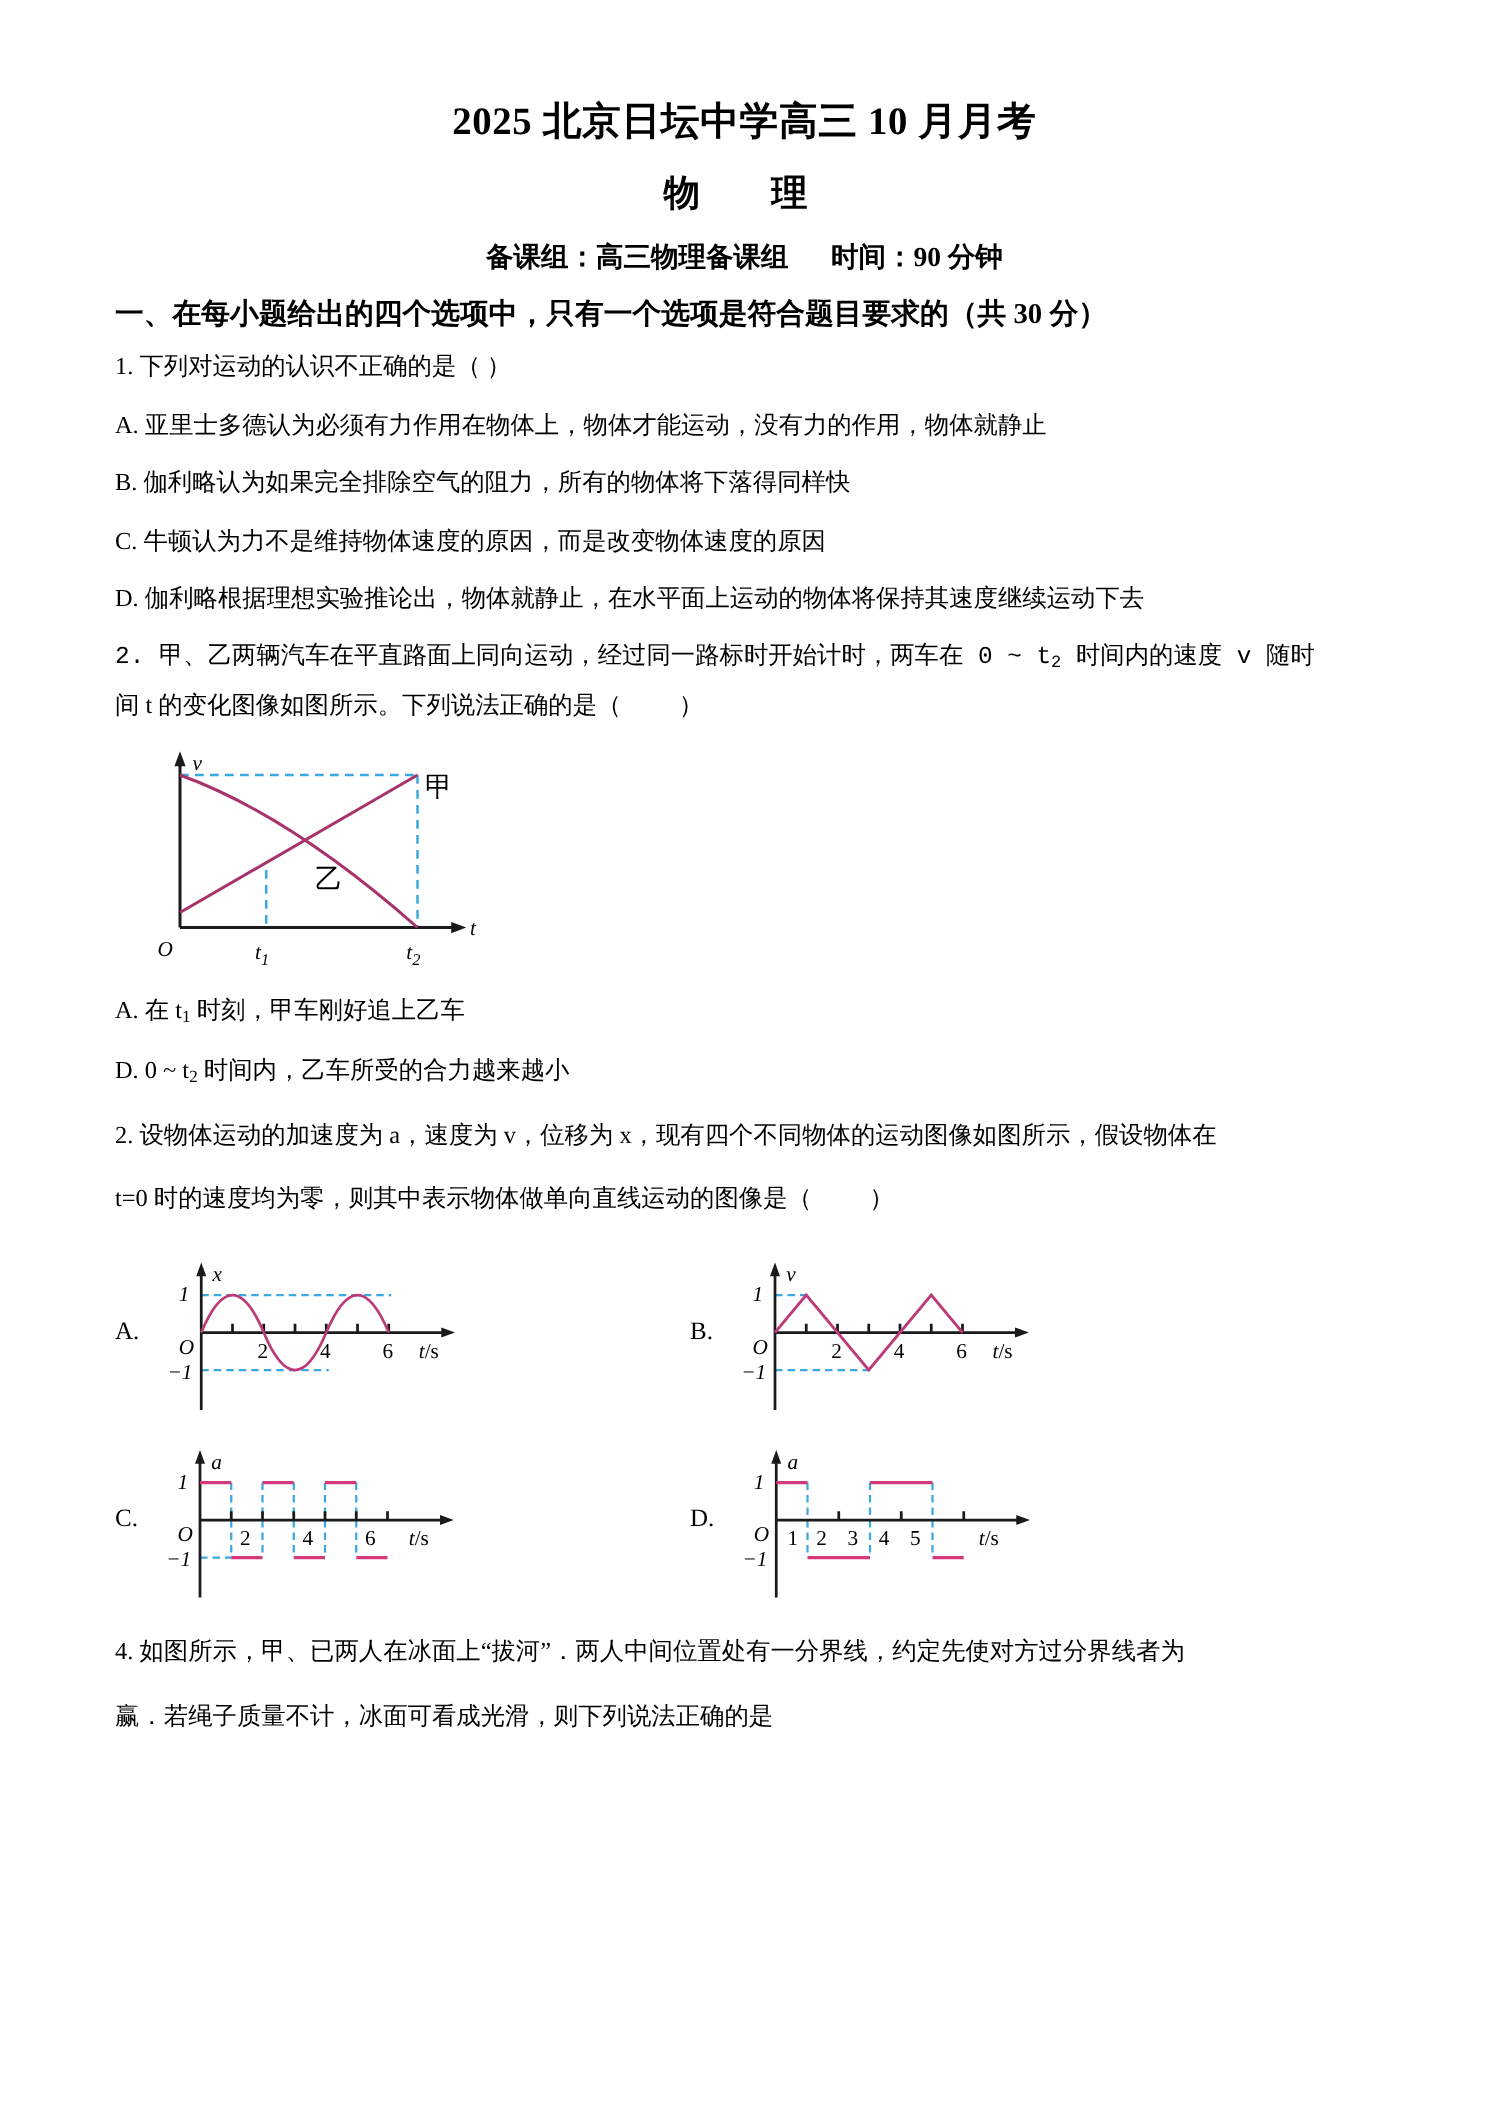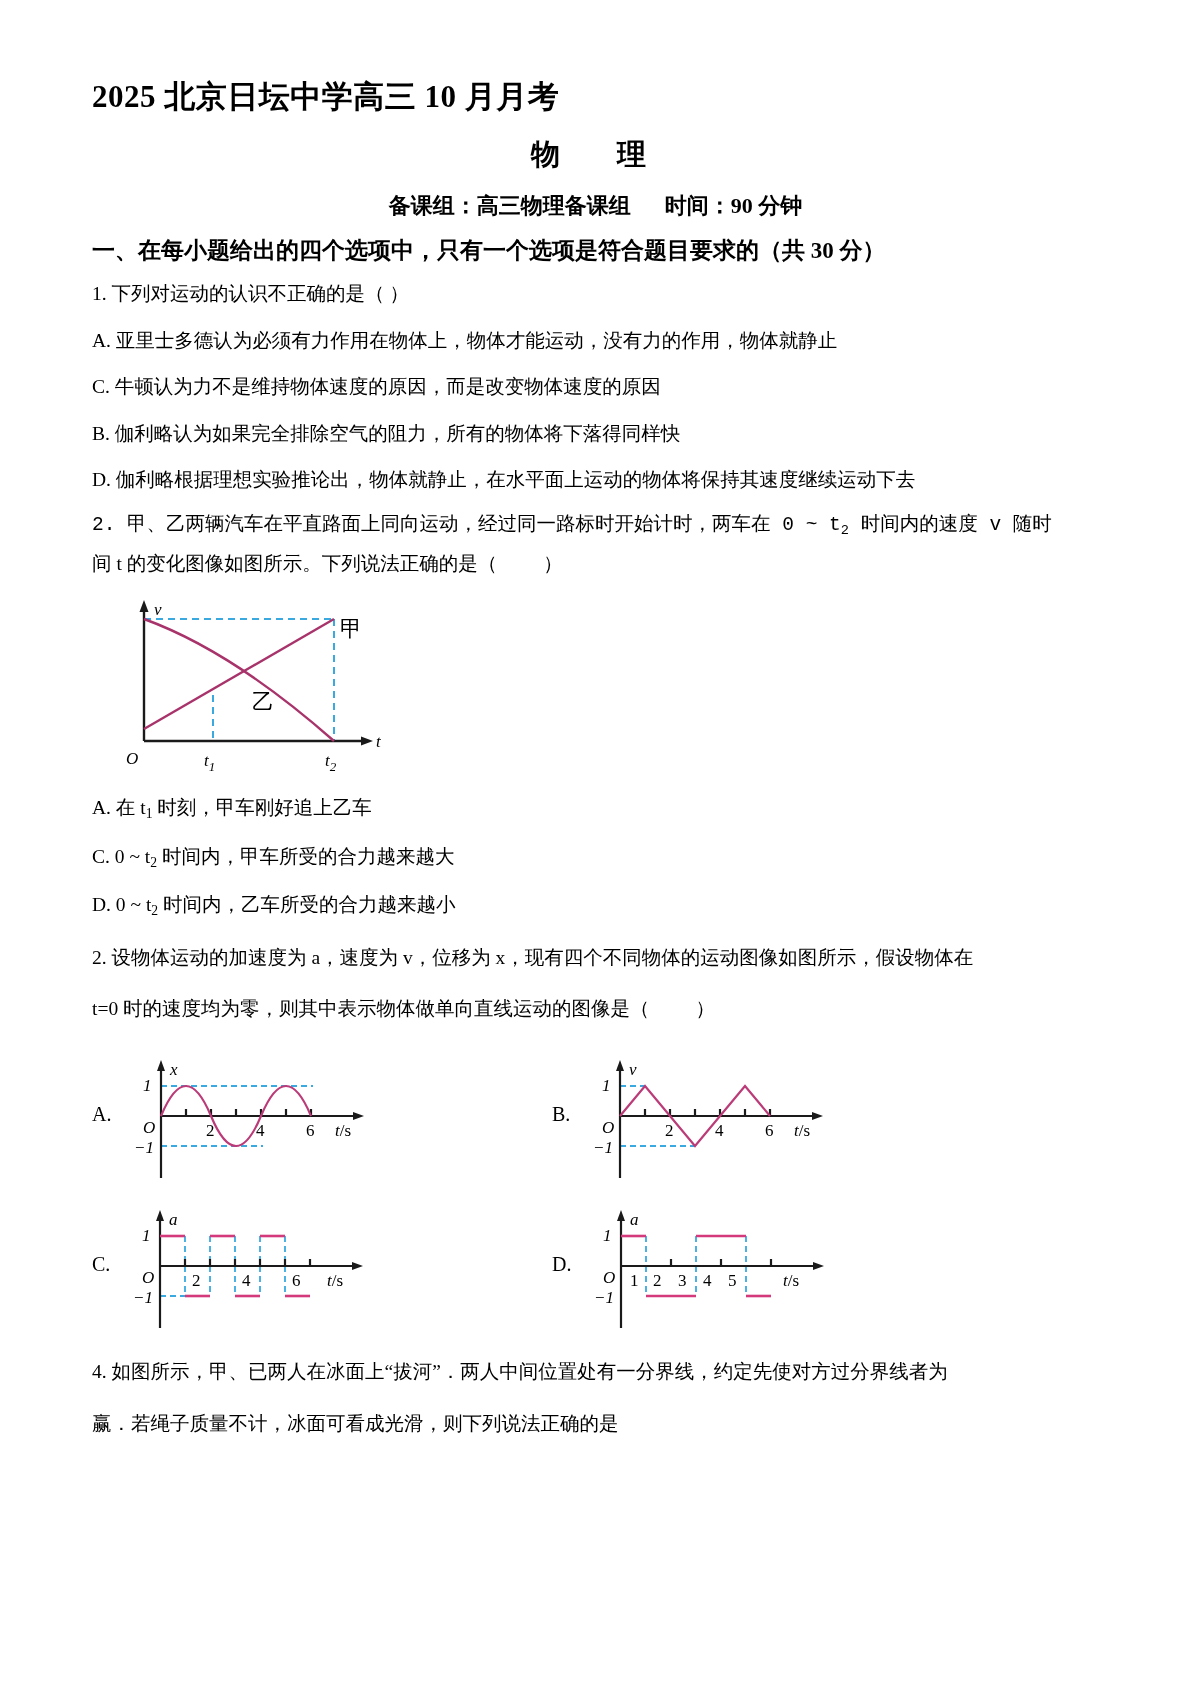--- a/index.html
+++ b/index.html
@@ -17,21 +17,21 @@
   }
   .page {
     position: relative;
     width: 1191px;
     height: 1684px;
     box-sizing: border-box;
     padding: 0 92px;
   }
   
   .doc-title {
-    text-align: left;
+    text-align: center;
     font-size: 31px;
     font-weight: bold;
     letter-spacing: 0.5px;
     margin: 78px 0 0 0;
     line-height: 1.25;
   }
   .doc-subject {
     text-align: center;
     font-size: 29px;
     font-weight: bold;
@@ -104,22 +104,22 @@
   <div class="doc-title">2025 北京日坛中学高三 10 月月考</div>
   <div class="doc-subject">物　理</div>
   <div class="doc-meta">
     <span>备课组：高三物理备课组</span><span class="gap"></span><span>时间：90 分钟</span>
   </div>
 
   <div class="section-head">一、在每小题给出的四个选项中，只有一个选项是符合题目要求的（共 30 分）</div>
 
   <div class="q">1. 下列对运动的认识不正确的是（ ）</div>
   <div class="opt">A. 亚里士多德认为必须有力作用在物体上，物体才能运动，没有力的作用，物体就静止</div>
+  <div class="opt">B. 伽利略认为如果完全排除空气的阻力，所有的物体将下落得同样快</div>
   <div class="opt">C. 牛顿认为力不是维持物体速度的原因，而是改变物体速度的原因</div>
-  <div class="opt">B. 伽利略认为如果完全排除空气的阻力，所有的物体将下落得同样快</div>
   <div class="opt">D. 伽利略根据理想实验推论出，物体就静止，在水平面上运动的物体将保持其速度继续运动下去</div>
 
   <div class="q" style="margin-top:16px;font-family:Liberation Mono, monospace;">
     <span>2. 甲、乙两辆汽车在平直路面上同向运动，经过同一路标时开始计时，两车在 0 ~ t</span><sub>2</sub><span> 时间内的速度 v 随时</span>
   </div>
   <div class="q" style="margin-top:8px;">
     <span>间 t 的变化图像如图所示。下列说法正确的是（</span><span style="display:inline-block;width:46px;"></span><span>）</span>
   </div>
 
   <div class="fig-q2">
@@ -147,23 +147,20 @@
       <text class="axis-text ital" x="14" y="173" font-size="19">O</text>
       <text class="axis-text ital" x="92" y="175" font-size="19">t<tspan font-size="13" dy="5">1</tspan></text>
       <text class="axis-text ital" x="213" y="175" font-size="19">t<tspan font-size="13" dy="5">2</tspan></text>
       <text x="228" y="45" font-size="22" font-family="Liberation Serif, serif">甲</text>
       <text x="140" y="118" font-size="22" font-family="Liberation Serif, serif">乙</text>
     </svg>
   </div>
 
   <div class="opt">
     <span>A. </span><span>在 t</span><sub>1</sub><span> 时刻，甲车刚好追上乙车</span>
-  </div>
-  <div class="opt">
-    <span>C. </span><span>0 ~ t</span><sub>2</sub><span> 时间内，甲车所受的合力越来越大</span>
   </div>
   <div class="opt">
     <span>D. </span><span>0 ~ t</span><sub>2</sub><span> 时间内，乙车所受的合力越来越小</span>
   </div>
 
   <div class="q" style="margin-top:22px;">2. 设物体运动的加速度为 a，速度为 v，位移为 x，现有四个不同物体的运动图像如图所示，假设物体在</div>
   <div class="q" style="margin-top:21px;">
     <span>t=0 时的速度均为零，则其中表示物体做单向直线运动的图像是（</span><span style="display:inline-block;width:46px;"></span><span>）</span>
   </div>
 

